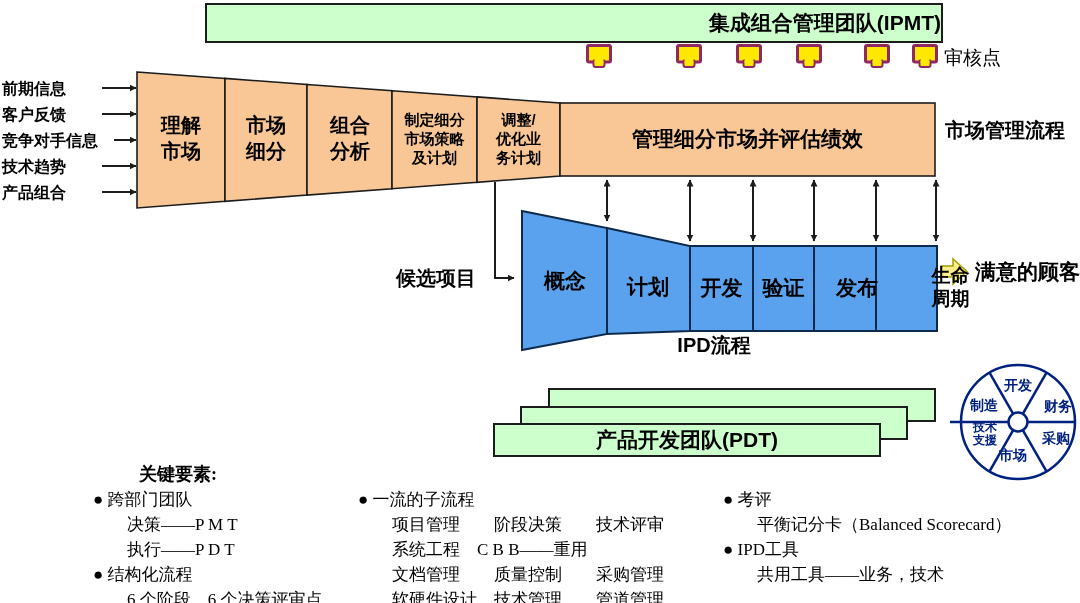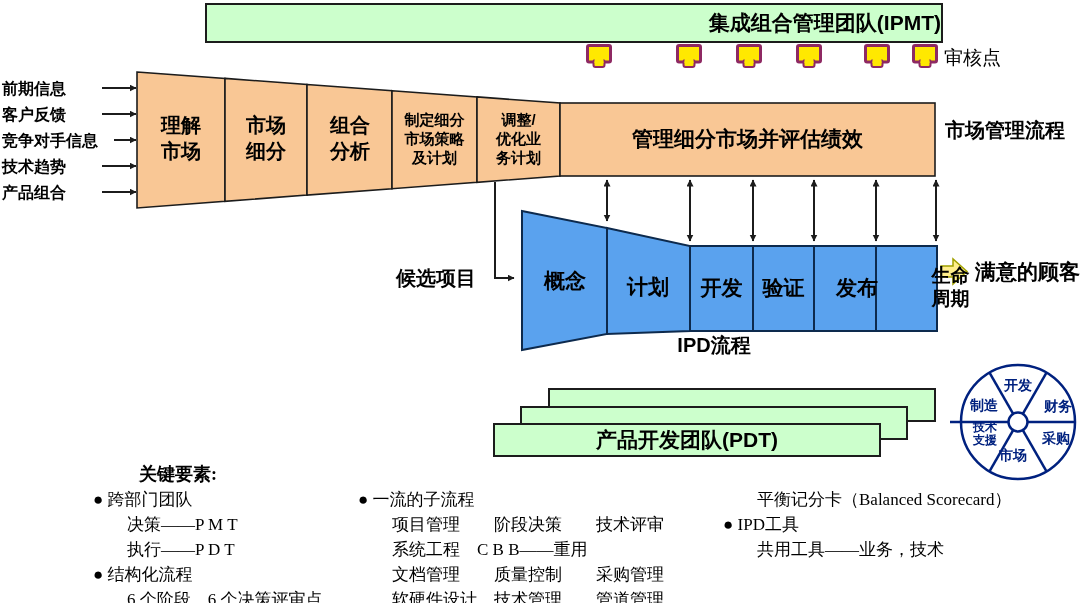--- a/index.html
+++ b/index.html
@@ -168,15 +168,15 @@
   <div class="wheel-lbl" style="left:1036px;top:399px;width:44px;">财务</div>
   <div class="wheel-lbl" style="left:1034px;top:431px;width:44px;">采购</div>
   <div class="wheel-lbl" style="left:989px;top:448px;width:48px;">市场</div>
   <div class="wheel-lbl two" style="left:964px;top:421px;width:42px;">技术
 支援</div>
   <div class="wheel-lbl" style="left:962px;top:398px;width:44px;">制造</div>
 
   <div class="keyhead" style="left:93px;top:462px;">关键要素:</div>
   <div class="keyblock" style="left:93px;top:487px;"><div>● 跨部门团队</div><div>　　决策——P M T</div><div>　　执行——P D T</div><div>● 结构化流程</div><div>　　6 个阶段　6 个决策评审点</div></div>
   <div class="keyblock" style="left:358px;top:487px;"><div>● 一流的子流程</div><div>　　项目管理　　阶段决策　　技术评审</div><div>　　系统工程　C B B——重用</div><div>　　文档管理　　质量控制　　采购管理</div><div>　　软硬件设计　技术管理　　管道管理</div></div>
-  <div class="keyblock" style="left:723px;top:487px;"><div>　　平衡记分卡（Balanced Scorecard）</div><div>● IPD工具</div><div>　　共用工具——业务，技术</div></div>
+  <div class="keyblock" style="left:723px;top:487px;"><div>● 考评</div><div>　　平衡记分卡（Balanced Scorecard）</div><div>● IPD工具</div><div>　　共用工具——业务，技术</div></div>
 
 </div>
 
 </body></html>

